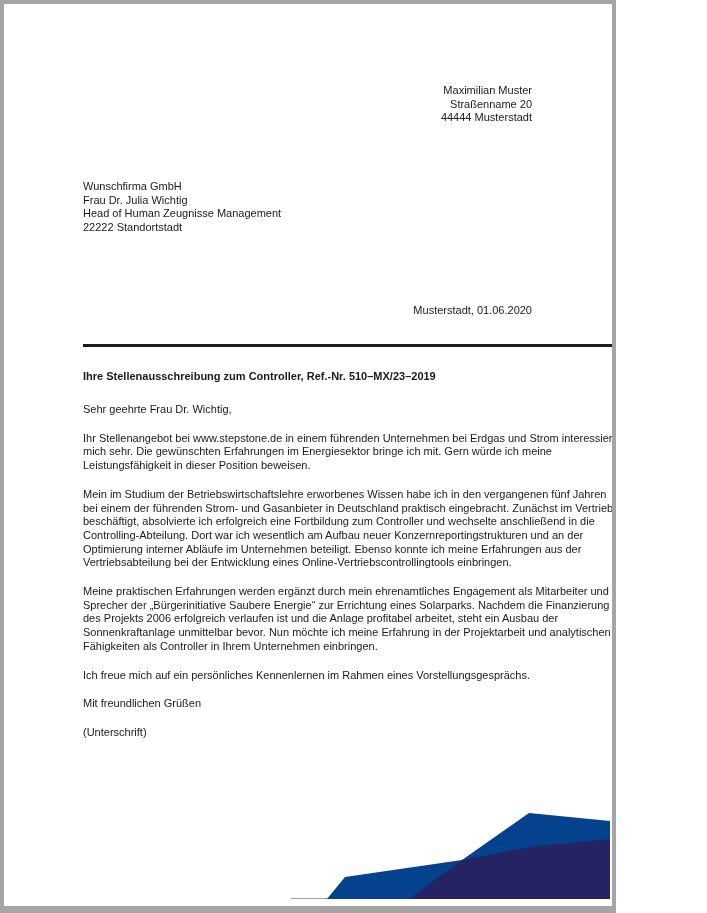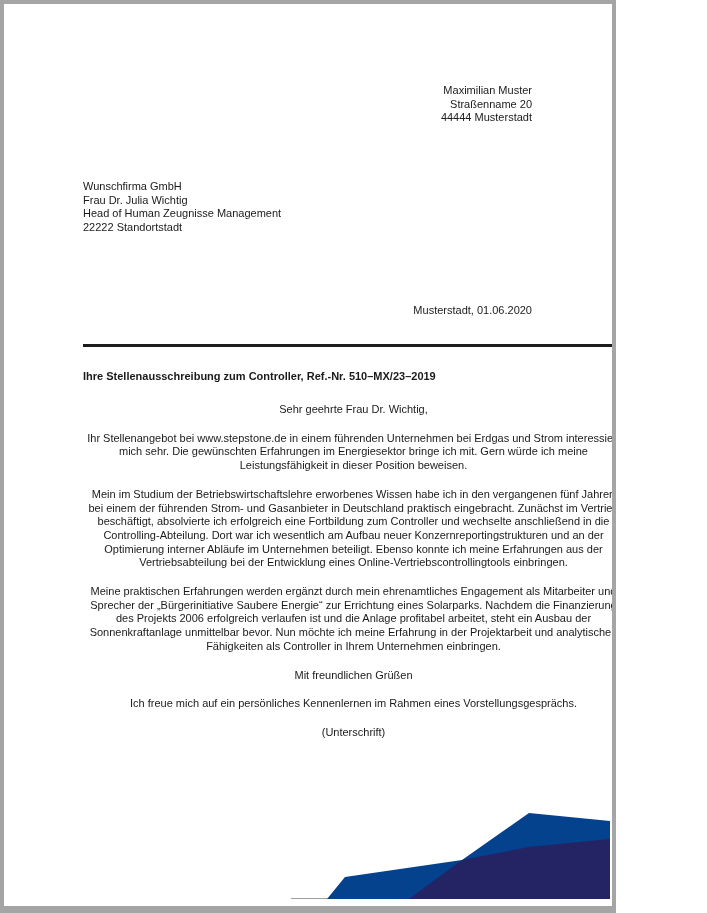--- a/index.html
+++ b/index.html
@@ -57,21 +57,20 @@
     left: 67px;
     width: 541px;
     font-weight: bold;
     margin-left: 12px;
   }
   .body-block {
     position: absolute;
     top: 399px;
     left: 79px;
     width: 541px;
-    text-align: center;
   }
   .body-block p {
     margin: 0 0 15px 0;
   }
   .decor-svg {
     position: absolute;
     right: 2px;
     bottom: 7px;
     width: 320px;
     height: 92px;
@@ -101,22 +100,22 @@
 
     <div class="rule"></div>
 
     <div class="subject">Ihre Stellenausschreibung zum Controller, Ref.-Nr. 510–MX/23–2019</div>
 
     <div class="body-block">
       <p>Sehr geehrte Frau Dr. Wichtig,</p>
       <p>Ihr Stellenangebot bei www.stepstone.de in einem führenden Unternehmen bei Erdgas und Strom interessiert mich sehr. Die gewünschten Erfahrungen im Energiesektor bringe ich mit. Gern würde ich meine Leistungsfähigkeit in dieser Position beweisen.</p>
       <p>Mein im Studium der Betriebswirtschaftslehre erworbenes Wissen habe ich in den vergangenen fünf Jahren bei einem der führenden Strom- und Gasanbieter in Deutschland praktisch eingebracht. Zunächst im Vertrieb beschäftigt, absolvierte ich erfolgreich eine Fortbildung zum Controller und wechselte anschließend in die Controlling-Abteilung. Dort war ich wesentlich am Aufbau neuer Konzernreportingstrukturen und an der Optimierung interner Abläufe im Unternehmen beteiligt. Ebenso konnte ich meine Erfahrungen aus der Vertriebsabteilung bei der Entwicklung eines Online-Vertriebscontrollingtools einbringen.</p>
       <p>Meine praktischen Erfahrungen werden ergänzt durch mein ehrenamtliches Engagement als Mitarbeiter und Sprecher der „Bürgerinitiative Saubere Energie“ zur Errichtung eines Solarparks. Nachdem die Finanzierung des Projekts 2006 erfolgreich verlaufen ist und die Anlage profitabel arbeitet, steht ein Ausbau der Sonnenkraftanlage unmittelbar bevor. Nun möchte ich meine Erfahrung in der Projektarbeit und analytischen Fähigkeiten als Controller in Ihrem Unternehmen einbringen.</p>
+      <p>Ich freue mich auf ein persönliches Kennenlernen im Rahmen eines Vorstellungsgesprächs.</p>
       <p>Mit freundlichen Grüßen</p>
-      <p>Ich freue mich auf ein persönliches Kennenlernen im Rahmen eines Vorstellungsgesprächs.</p>
       <p>(Unterschrift)</p>
     </div>
 
     <svg class="decor-svg" viewBox="0 0 320 92" preserveAspectRatio="none" aria-hidden="true">
       <line x1="1" y1="91.5" x2="39" y2="91.5" stroke-width="1" stroke="#9e9e9e"></line>
       <polygon points="37,92 55,70 172,53 239,6 320,14 320,92" fill="#04428e"></polygon>
       <polygon points="119,92 172,53 239,40 320,32 320,92" fill="#242465"></polygon>
     </svg>
 
   </div>

